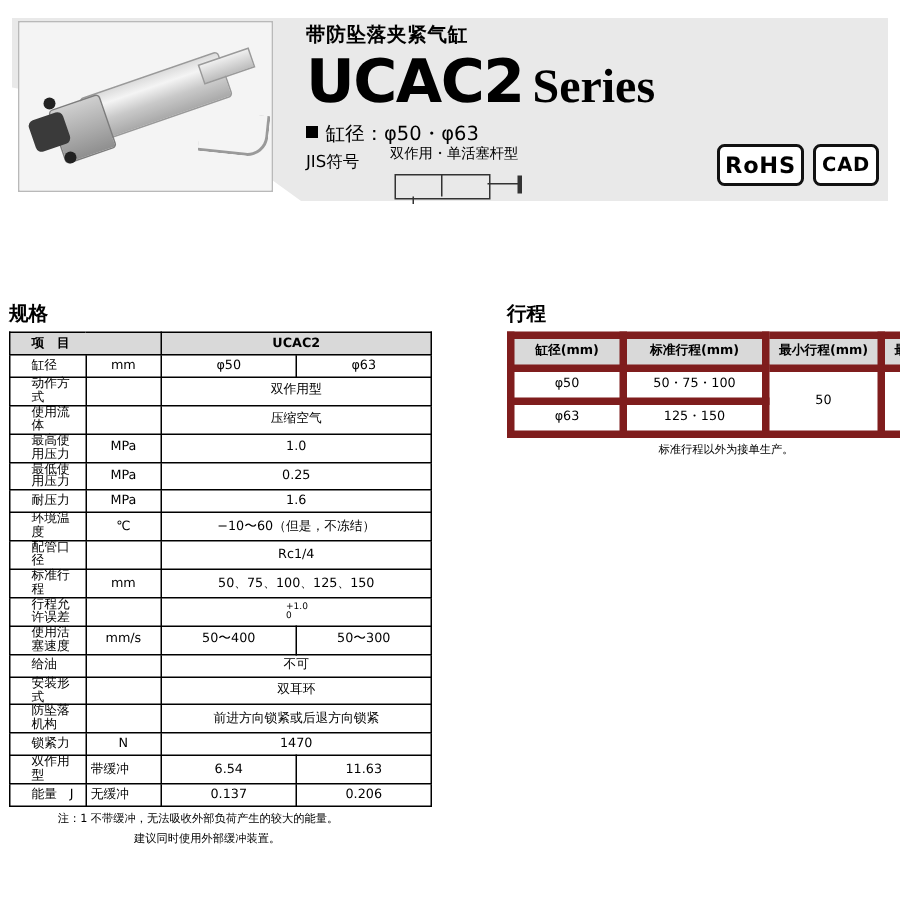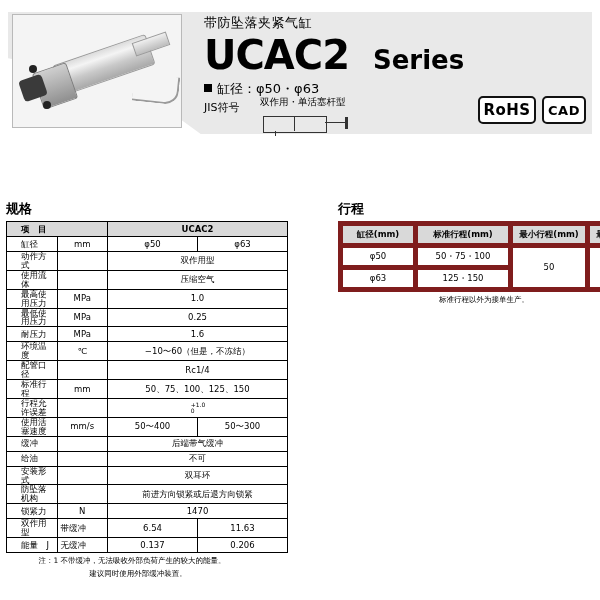--- a/index.html
+++ b/index.html
@@ -118,33 +118,35 @@
   .head-text {
     position: absolute;
     left: 196px;
     top: 14px;
     width: 380px;
   }
   .head-sub {
     font-size: 13px;
     letter-spacing: .5px;
     margin-bottom: 2px;
+    font-weight: bold;
   }
   .head-title {
     font-size: 40px;
     font-weight: bold;
     letter-spacing: -1px;
     line-height: 1.05;
     white-space: nowrap;
   }
   .head-title .series {
-    font-size: 26px;
+    font-size: 32px;
     font-weight: bold;
     letter-spacing: 0;
-    margin-left: 24px;
+    margin-left: 6px;
+    font-family: Liberation Serif, serif;
   }
   .head-bore {
     font-size: 13px;
     margin-top: 4px;
   }
   .head-bore .sq {
     display: inline-block;
     width: 8px; height: 8px;
     background: #000;
     margin-right: 5px;
@@ -429,25 +431,20 @@
         <td class="unit"></td>
         <td colspan="2"><span class="tol">+1.0<br>0</span></td>
       </tr>
       <tr>
         <td class="lbl">使用活塞速度</td>
         <td class="unit">mm/s</td>
         <td>50〜400</td>
         <td>50〜300</td>
       </tr>
       <tr>
-        <td class="lbl">缓冲</td>
-        <td class="unit"></td>
-        <td colspan="2">后端带气缓冲</td>
-      </tr>
-      <tr>
         <td class="lbl">给油</td>
         <td class="unit"></td>
         <td colspan="2">不可</td>
       </tr>
       <tr>
         <td class="lbl">安装形式</td>
         <td class="unit"></td>
         <td colspan="2">双耳环</td>
       </tr>
       <tr>

